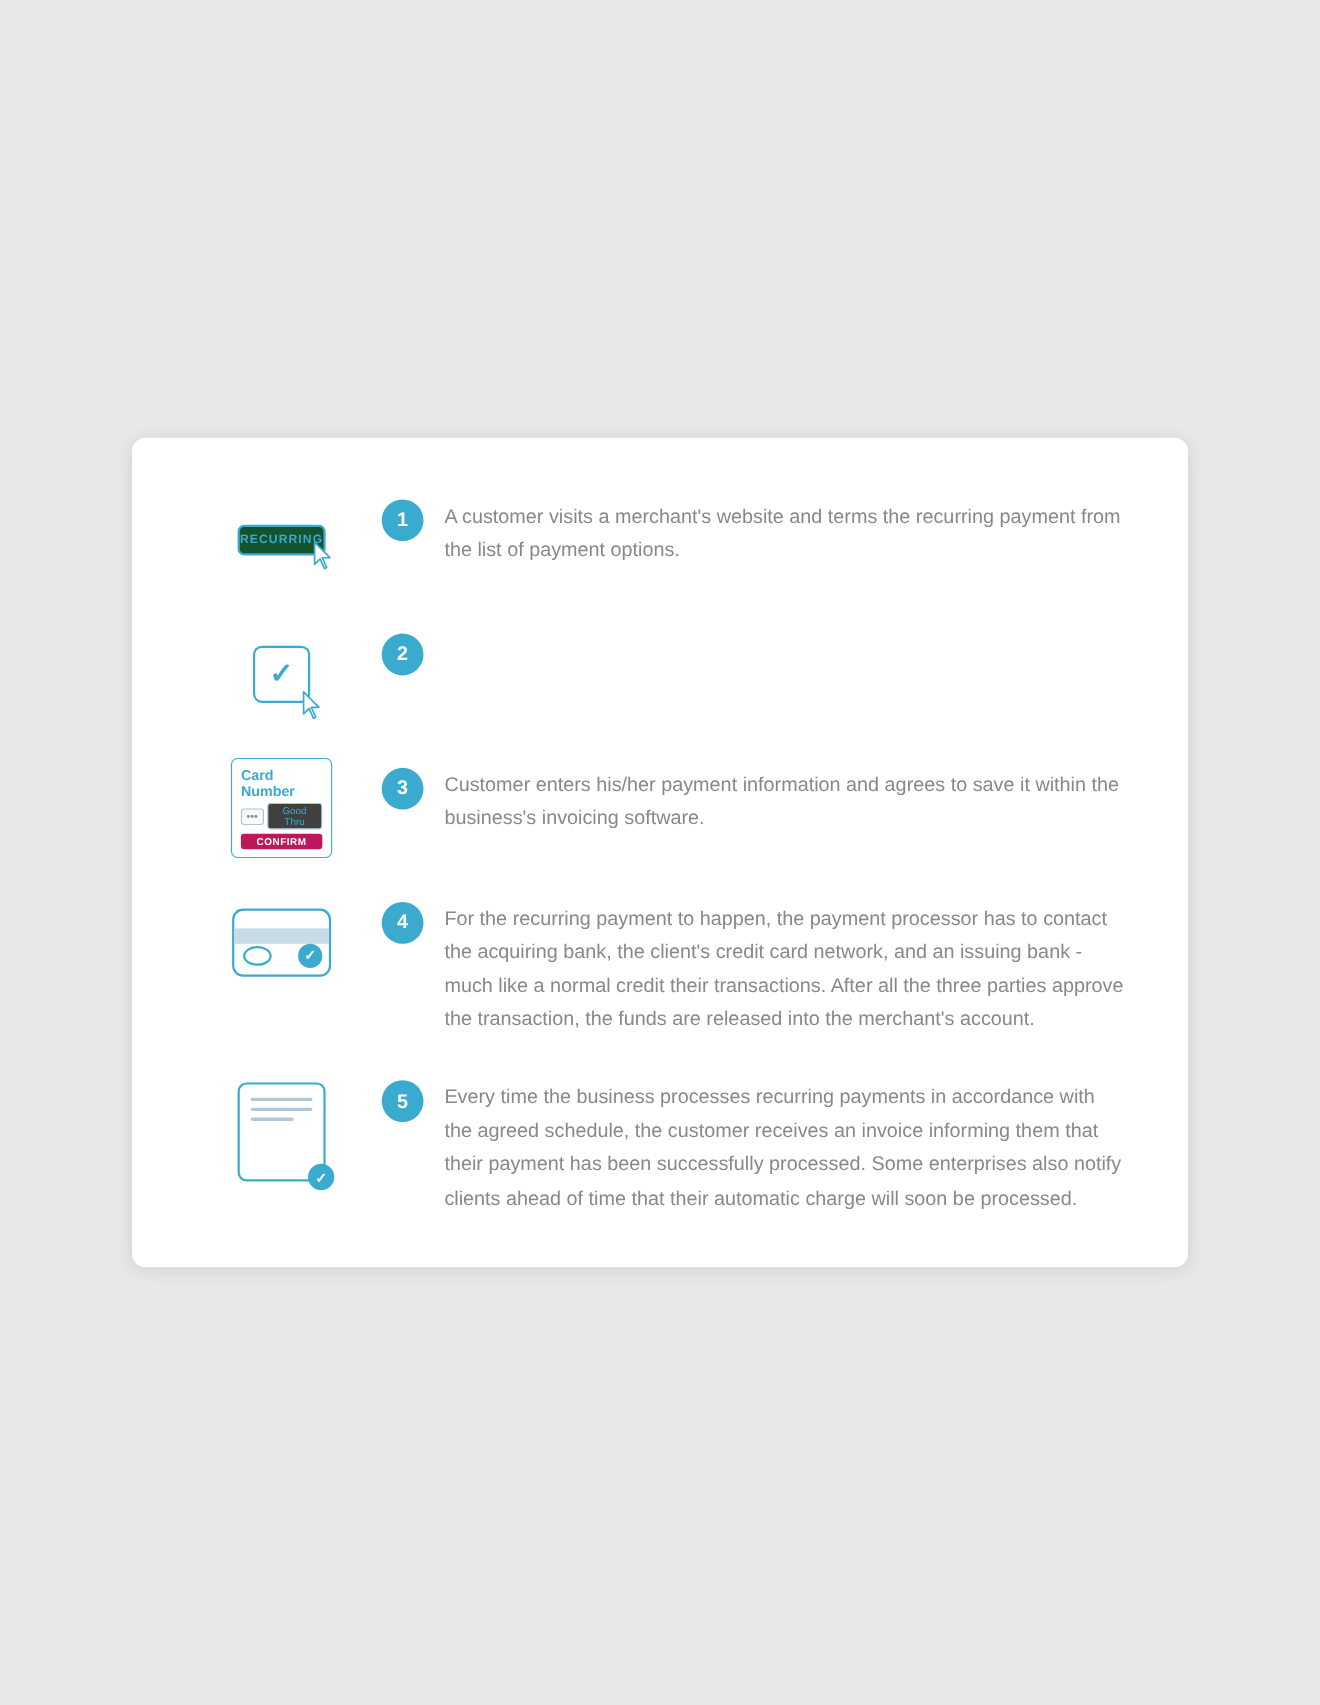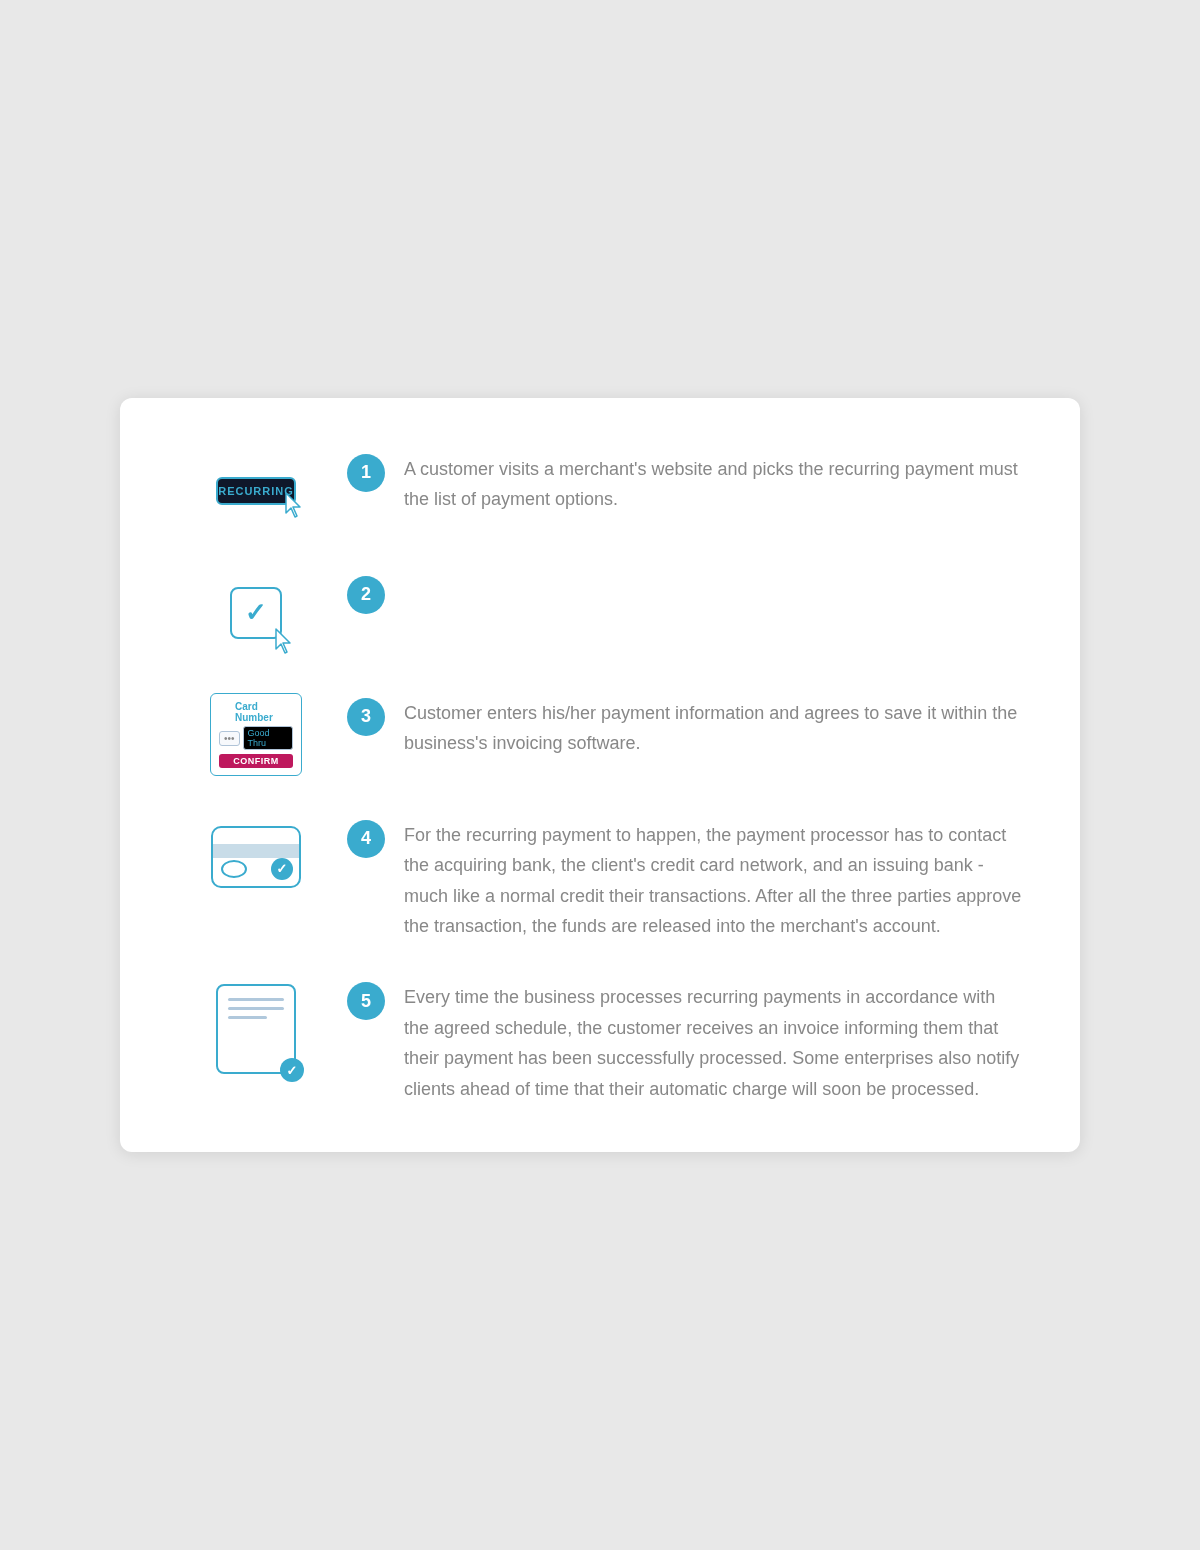--- a/index.html
+++ b/index.html
@@ -84,21 +84,21 @@
       position: relative;
     }
     .recurring-btn {
       border: 2px solid #3aabce;
       border-radius: 6px;
       padding: 6px 0;
       font-size: 11px;
       font-weight: 700;
       color: #3aabce;
       letter-spacing: 1px;
-      background: #0f172a;
+      background: #14532d;
       display: inline-block;
       position: relative;
     }
     .cursor-icon {
       position: absolute;
       right: -10px;
       bottom: -14px;
     }
     
     .checkbox-icon {
@@ -119,25 +119,24 @@
     }
     
     .form-icon {
       border: 1.5px solid #3aabce;
       border-radius: 6px;
       padding: 7px 8px;
       background: #fff;
       width: 92px;
     }
     .form-label {
-      font-size: 10px;
+      font-size: 13px;
       color: #3aabce;
       margin-bottom: 3px;
       font-weight: 600;
-      margin-left: 16px;
     }
     .form-row {
       display: flex;
       align-items: center;
       gap: 3px;
       margin-bottom: 4px;
     }
     .form-dots {
       font-size: 10px;
       color: #888;
@@ -145,21 +144,22 @@
       border-radius: 3px;
       padding: 1px 4px;
       background: #f7f9fc;
     }
     .form-good-thru {
       font-size: 9px;
       color: #3aabce;
       border: 1px solid #b0c4d8;
       border-radius: 3px;
       padding: 1px 4px;
-      background: #000000;
+      background: #404040;
+      text-align: center;
     }
     .form-confirm {
       background: #be185d;
       color: #fff;
       font-size: 9px;
       font-weight: 700;
       border-radius: 3px;
       padding: 2px 8px;
       letter-spacing: 0.5px;
       display: block;
@@ -271,21 +271,21 @@
             <svg class="cursor-svg cursor-icon" width="22" height="28" viewBox="0 0 22 28">
               <polygon points="2,2 2,22 7,17 11,26 13,25 9,16 16,16" fill="white" stroke="#3aabce" stroke-width="1.5" stroke-linejoin="round"></polygon>
             </svg>
           </div>
         </div>
 
       </div>
       <div class="step-num-col">
         <div class="step-num">1</div>
       </div>
-      <div class="step-text">A customer visits a merchant's website and picks the recurring payment must the list of payment options.</div>
+      <div class="step-text">A customer visits a merchant's website and terms the recurring payment from the list of payment options.</div>
     </div>
   </div>
 
   <div class="step-wrapper">
     <div class="step">
       <div class="left-col">
         <div class="icon-wrap">
           <div style="position:relative;">
             <div class="checkbox-icon">
               <span class="checkmark">✓</span>

